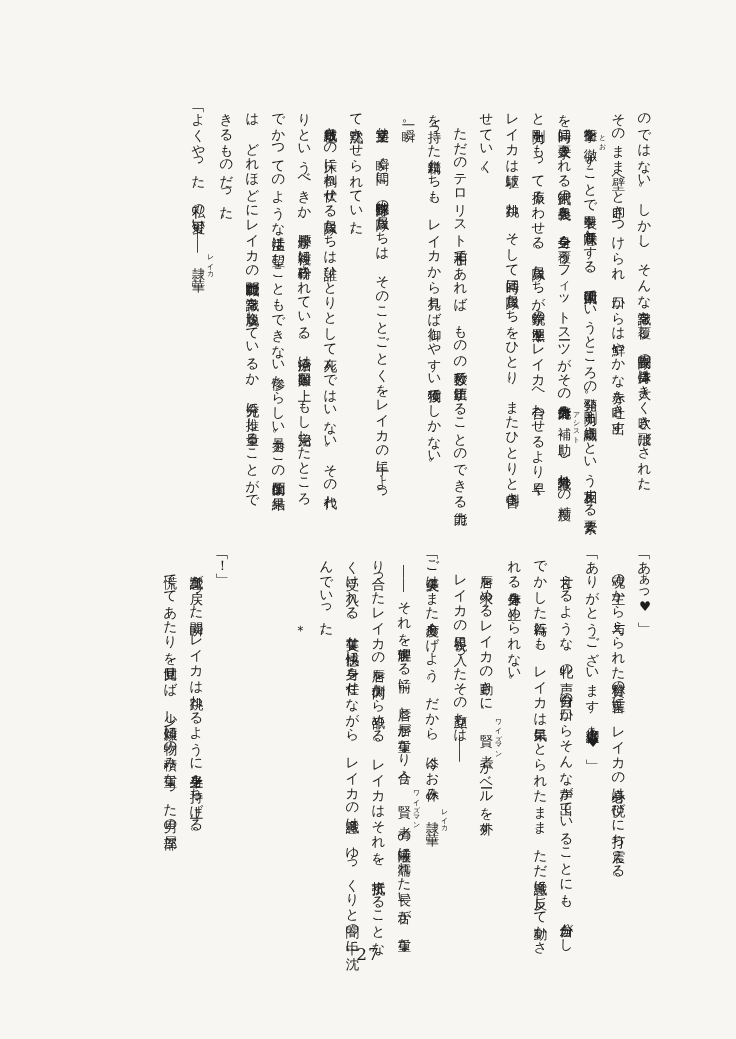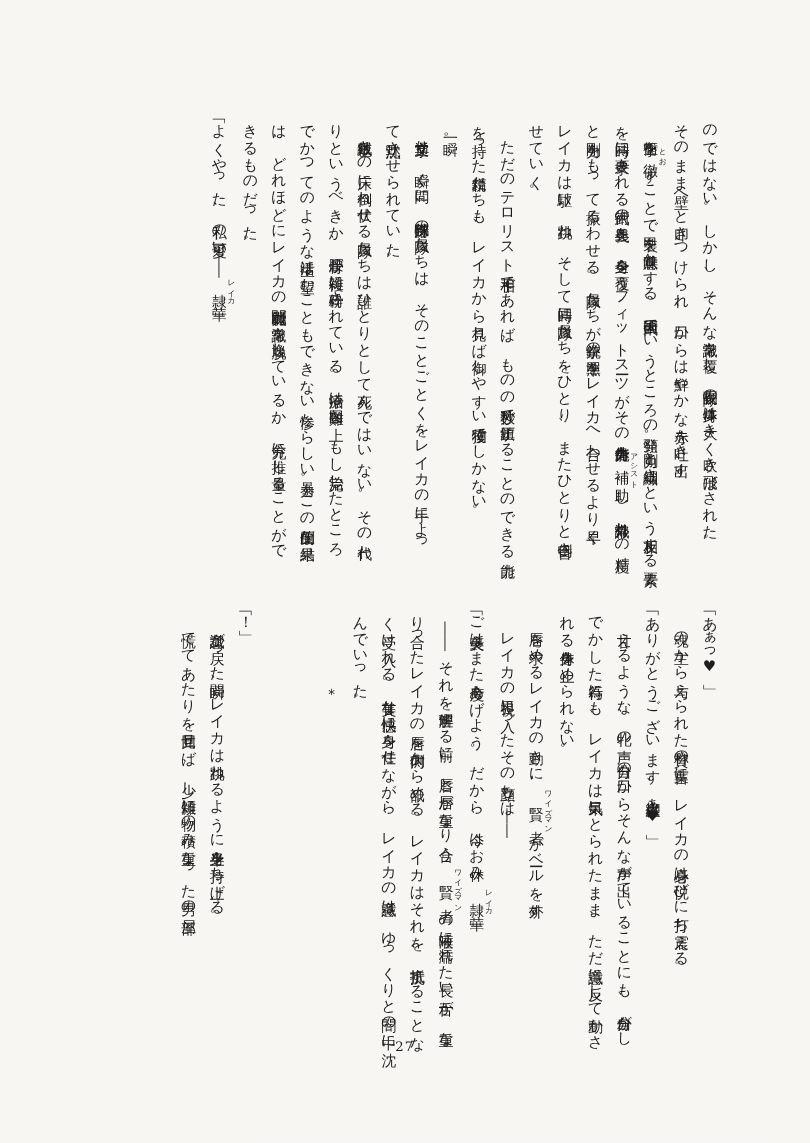--- a/index.html
+++ b/index.html
@@ -39,21 +39,21 @@
   rt {
     font-size: 7px;
     letter-spacing: 0;
   }
   .page-number {
     position: absolute;
     top: 944px;
     left: 0;
     width: 736px;
     text-align: center;
-    font-size: 12px;
+    font-size: 17px;
     letter-spacing: 1px;
   }
 </style>
 </head>
 <body>
 
 <div class="page" style="background: rgb(247, 246, 243); color: rgb(29, 29, 29);">
   <div class="vtext top-block">
       <p>のではない。しかし、そんな常識を覆し、副隊長の身体は大きく吹き飛ばされた。そのまま壁へと叩きつけられ、口からは鮮やかな赤を吐き出す。</p>
       <p class="indent">衝撃を<ruby>徹<rt>とお</rt></ruby>すことで装甲を無意味とする、中国武術ていうところの発頸。剛力と繊細さという相反する要素を同時に要求される武術の奥義を、全身を覆うフィットスーツがその身体能力を<ruby>補助<rt>アシスト</rt></ruby>し、常識外れの精度と剛力をもって振るわせる。隊員たちが拳銃の照準をレイカへ合わせるより早く、レイカは駆け、跳ね、そして同時に隊員たちをひとり、またひとりと昏倒させていく。</p>

